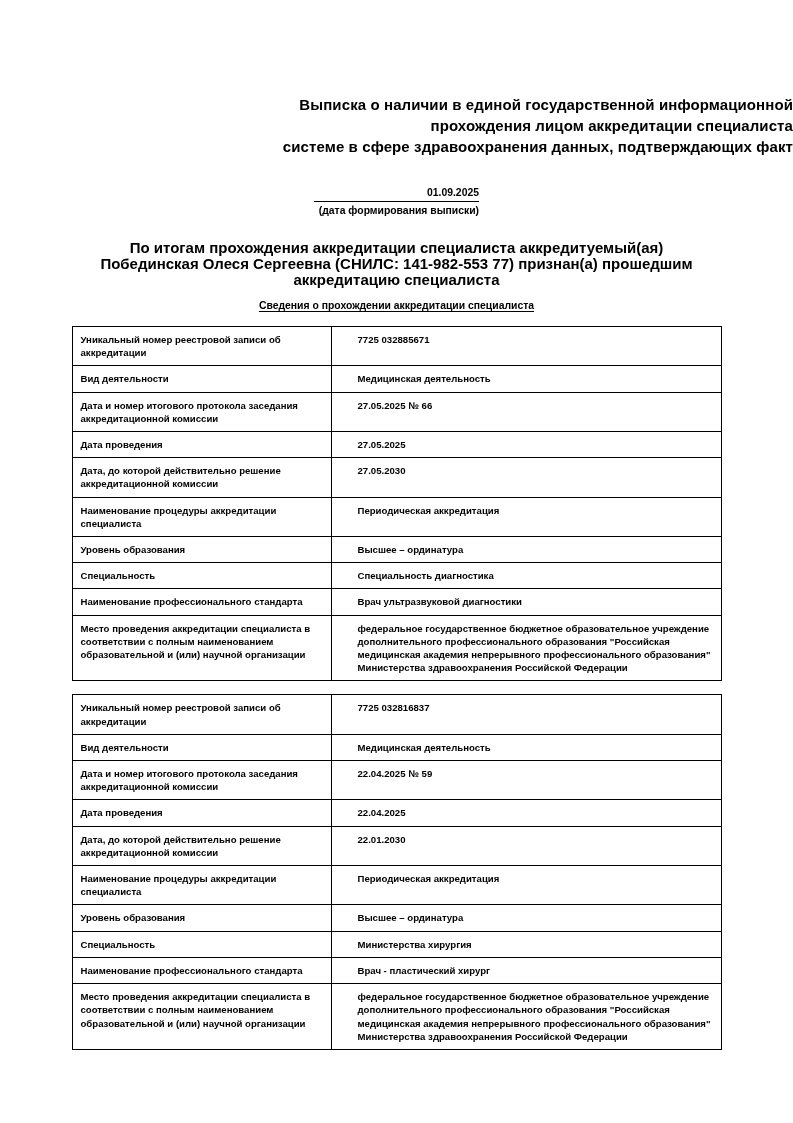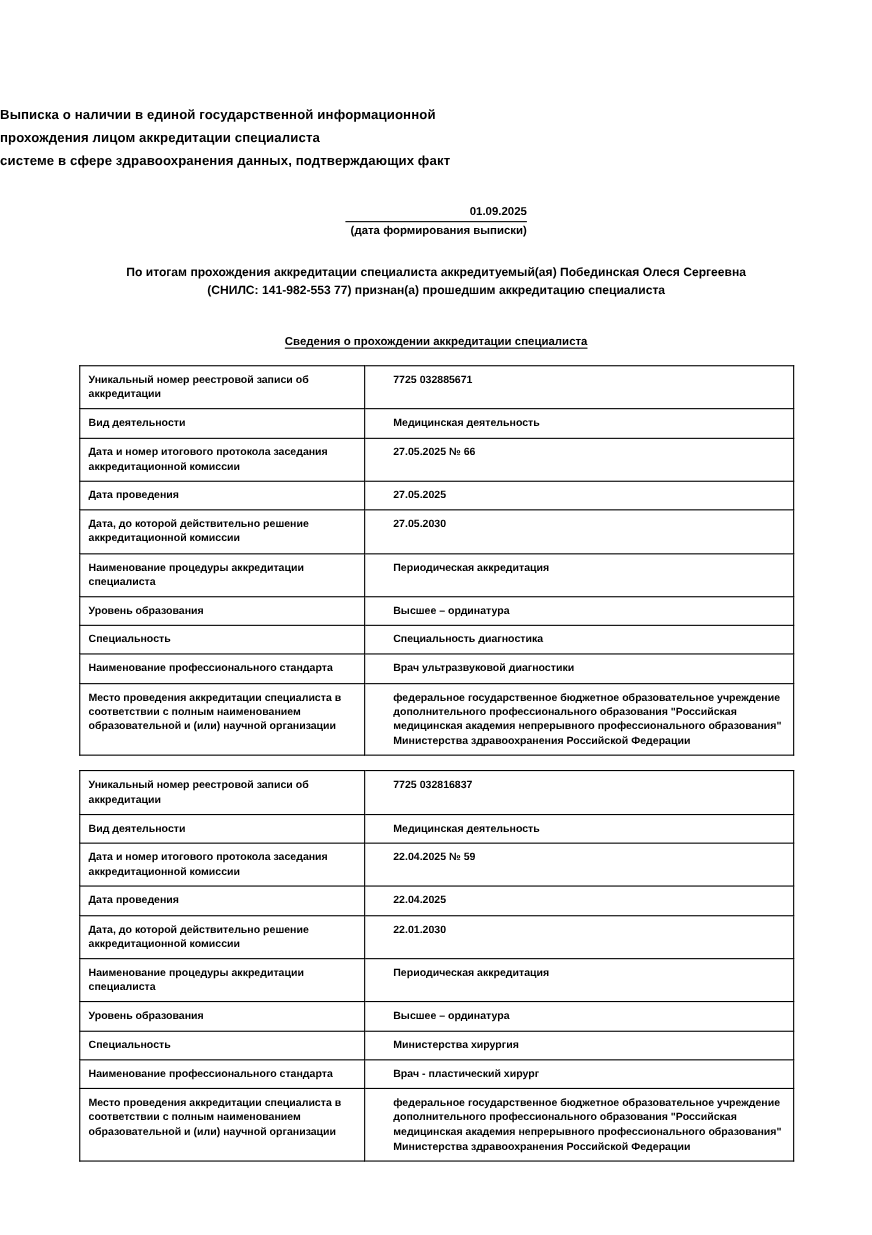--- a/index.html
+++ b/index.html
@@ -20,22 +20,22 @@
     height: 1123px;
     box-sizing: border-box;
     padding: 0;
     overflow: hidden;
   }
 
   
   .doc-title {
     margin: 0;
     padding-top: 94px;
-    text-align: left;
-    font-size: 12px;
+    text-align: right;
+    font-size: 15px;
     font-weight: bold;
     line-height: 21px;
     letter-spacing: 0.1px;
   }
   .doc-title .tline { display: block; }
 
   
   .date-block {
     margin-top: 29px;
     width: 100%;
@@ -61,28 +61,28 @@
     line-height: 15px;
     padding-top: 1px;
     white-space: nowrap;
   }
 
   
   .intro {
     margin: 22px auto 0 auto;
     width: 600px;
     text-align: center;
-    font-size: 11px;
+    font-size: 15px;
     font-weight: bold;
     line-height: 16px;
   }
 
   
   .section-heading {
-    margin: 34px auto 0 auto;
+    margin: 12px auto 0 auto;
     text-align: center;
     font-size: 10.4px;
     font-weight: bold;
     text-decoration: underline;
     text-underline-offset: 2px;
   }
   .record-number {
     margin: 14px auto 0 auto;
     text-align: center;
     font-size: 12.6px;

